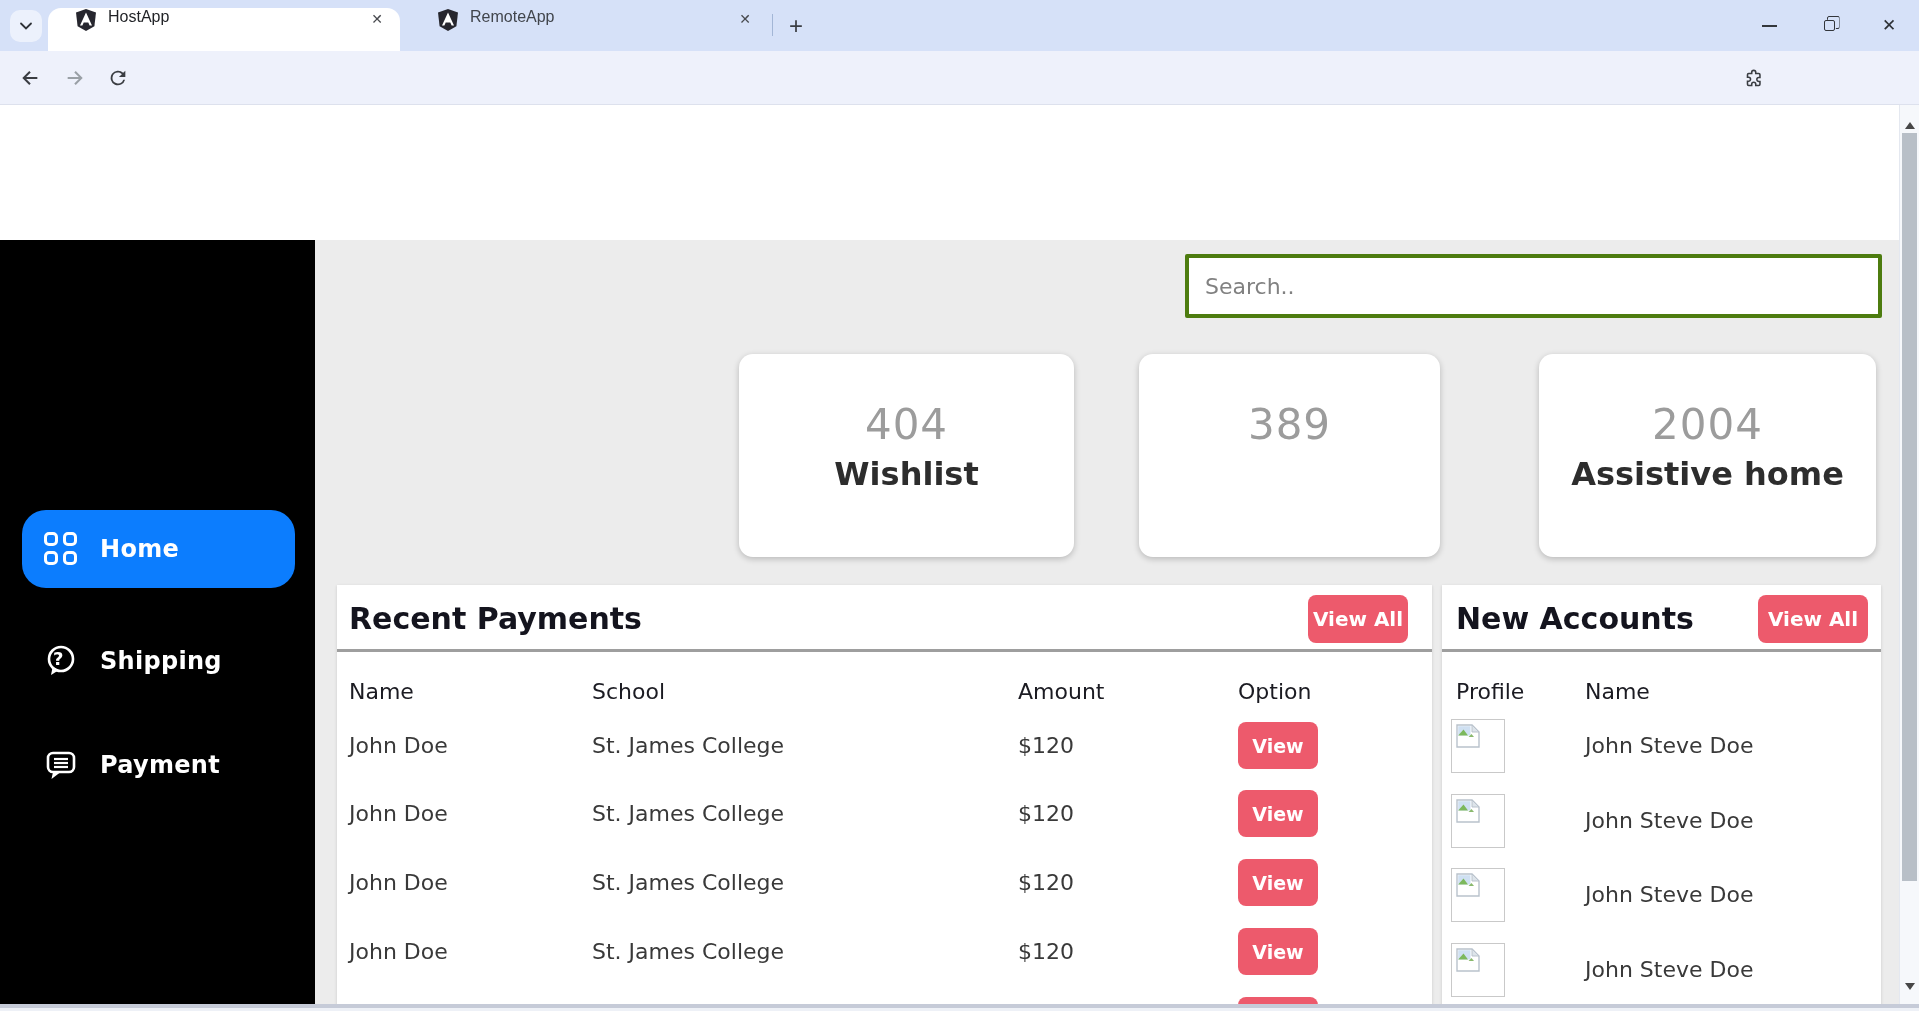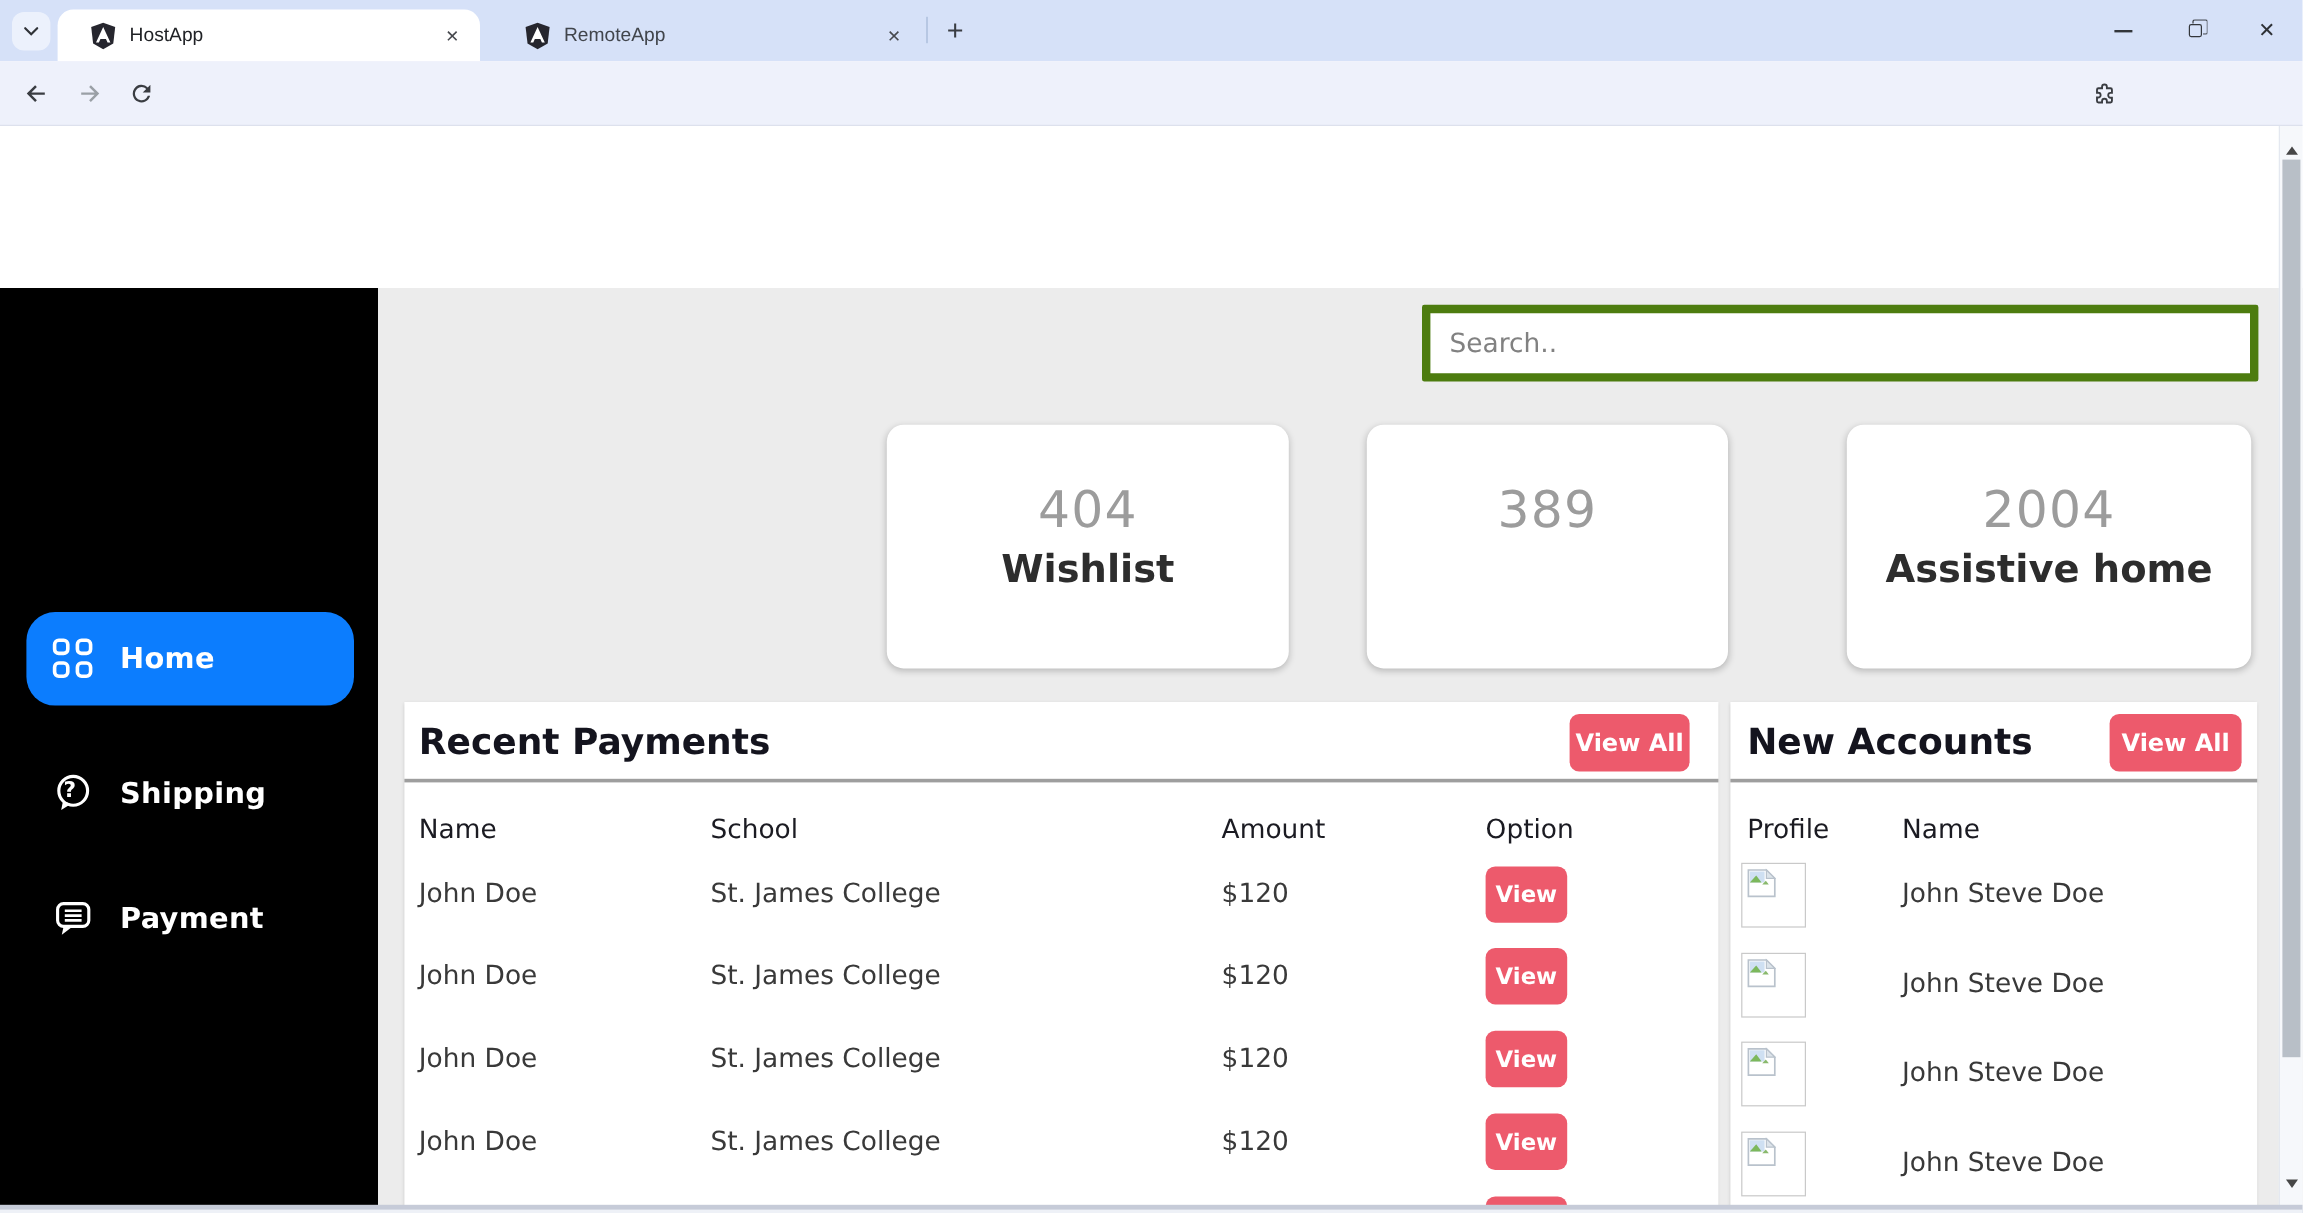--- a/index.html
+++ b/index.html
@@ -10,21 +10,21 @@
   *{margin:0;padding:0;box-sizing:border-box;}
   html,body{width:1919px;height:1011px;background:#fff;}
   body{font-family:"DejaVu Sans","Liberation Sans",sans-serif;}
   #window{position:relative;width:1919px;height:1011px;overflow:hidden;background:#fff;}
   .chrome{font-family:"Liberation Sans",sans-serif;}
 
   
   .tabstrip{position:absolute;left:0;top:0;width:1919px;height:51px;background:#d6e1f8;}
   .tabsearch{position:absolute;left:10px;top:10px;width:32px;height:32px;border-radius:10px;
     background:rgba(255,255,255,.55);display:flex;align-items:center;justify-content:center;cursor:pointer;}
-  .tab{position:absolute;top:8px;height:43px;display:flex;align-items:center;cursor:pointer;}
+  .tab{position:absolute;top:8px;height:43px;display:flex;cursor:pointer;}
   .tab.active{left:48px;width:352px;background:#fff;border-radius:13px 13px 0 0;}
   .tab.inactive{left:408px;width:360px;}
   .tab .favicon{margin-left:26px;width:24px;height:24px;flex:0 0 auto;}
   .tab.inactive .favicon{margin-left:28px;}
   .tab-title{margin-left:10px;font-size:16px;color:#1f2125;white-space:nowrap;overflow:hidden;flex:1 1 auto;}
   .tab.inactive .tab-title{color:#41454c;}
   .tab-close{flex:0 0 auto;margin-right:12px;width:22px;height:22px;border-radius:50%;
     display:flex;align-items:center;justify-content:center;font-size:14px;color:#47494e;cursor:pointer;}
   .tabdivider{position:absolute;left:772px;top:14px;width:1px;height:22px;background:#a3b6d6;}
   .newtab{position:absolute;left:780px;top:10px;width:32px;height:32px;display:flex;align-items:center;
@@ -74,21 +74,21 @@
   .side-shipping{top:391px;height:60px;}
   .side-payment{top:495px;height:60px;}
   .side-ic{margin-left:21px;width:36px;height:36px;position:relative;flex:0 0 auto;}
   .side-label{margin-left:21px;font-size:24px;font-weight:700;letter-spacing:.3px;}
   .dash-grid{position:absolute;inset:1px;display:grid;grid-template-columns:14px 14px;grid-template-rows:14px 14px;gap:5px;}
   .dash-grid i{border:3px solid #fff;border-radius:5px;display:block;}
   .qmark{position:absolute;left:10px;top:5px;font-size:18px;font-weight:700;color:#fff;}
 
   
   .main{position:absolute;left:315px;top:240px;width:1604px;height:771px;background:var(--page-bg);}
-  .search{position:absolute;left:1185px;top:254px;width:697px;height:64px;background:#fff;border:7px solid #4d7c0f;
+  .search{position:absolute;left:1185px;top:254px;width:697px;height:64px;background:#fff;border:4px solid #4d7c0f;
     border-radius:2px;padding-left:16px;font-size:22px;color:#333;font-family:"DejaVu Sans",sans-serif;outline:none;}
   .search::placeholder{color:#818181;}
 
   .card{position:absolute;top:354px;height:203px;background:#fff;border-radius:14px;
     box-shadow:0 2px 6px rgba(0,0,0,.22);text-align:center;}
   .card1{left:339px;width:333px;} .card2{left:739px;width:335px;}
   .card3{left:1139px;width:301px;} .card4{left:1539px;width:337px;}
   .card-value{margin-top:46px;font-size:42px;font-weight:500;color:var(--card-number-gray);letter-spacing:1px;}
   .card-label{margin-top:6px;font-size:32px;font-weight:800;color:#2d2d2d;}
 
@@ -101,21 +101,21 @@
     font-size:20px;font-weight:600;font-family:"DejaVu Sans",sans-serif;cursor:pointer;}
   .panel-rp .viewall{right:24px;width:100px;} .panel-na .viewall{right:13px;width:110px;}
   .paneldiv{position:absolute;left:0;top:64px;width:100%;height:3px;background:#9e9e9e;}
   .thead{position:absolute;top:94px;height:26px;font-size:22px;font-weight:400;color:#1b1b22;width:100%;}
   .th{position:absolute;top:0;white-space:nowrap;}
   .col-name{left:12px;} .col-school{left:255px;} .col-amount{left:681px;} .col-option{left:901px;}
   .col-profile{left:14px;} .col-naname{left:143px;}
   .rp-row{position:absolute;left:0;width:100%;height:47px;font-size:22px;color:#393939;}
   .rp-row .cell{position:absolute;top:0;line-height:47px;white-space:nowrap;}
   .r1{top:137px;} .r2{top:205px;} .r3{top:274px;} .r4{top:343px;} .r5{top:412px;}
-  .viewbtn{position:absolute;left:901px;top:0;width:68px;height:47px;background:var(--action-pink);color:#fff;
+  .viewbtn{position:absolute;left:901px;top:0;width:80px;height:47px;background:var(--action-pink);color:#fff;
     border:none;border-radius:8px;font-size:19px;font-weight:600;font-family:"DejaVu Sans",sans-serif;cursor:pointer;}
   .na-row{position:absolute;left:0;width:100%;height:54px;}
   .n1{top:134px;} .n2{top:209px;} .n3{top:283px;} .n4{top:358px;}
   .imgbox{position:absolute;left:9px;top:0;width:54px;height:54px;background:#fff;border:1px solid #c9c9c9;}
   .imgbox svg{position:absolute;left:3px;top:3px;}
   .na-name{position:absolute;left:143px;top:0;line-height:54px;font-size:22px;color:#393939;white-space:nowrap;}
 
   
   .scrollbar{position:absolute;left:1899px;top:105px;width:20px;height:906px;background:#f6f8fb;border-left:1px solid #e4e8f0;}
   .sb-up{position:absolute;left:5px;top:12px;width:0;height:0;border:5px solid transparent;border-bottom:7px solid #474747;cursor:pointer;}

